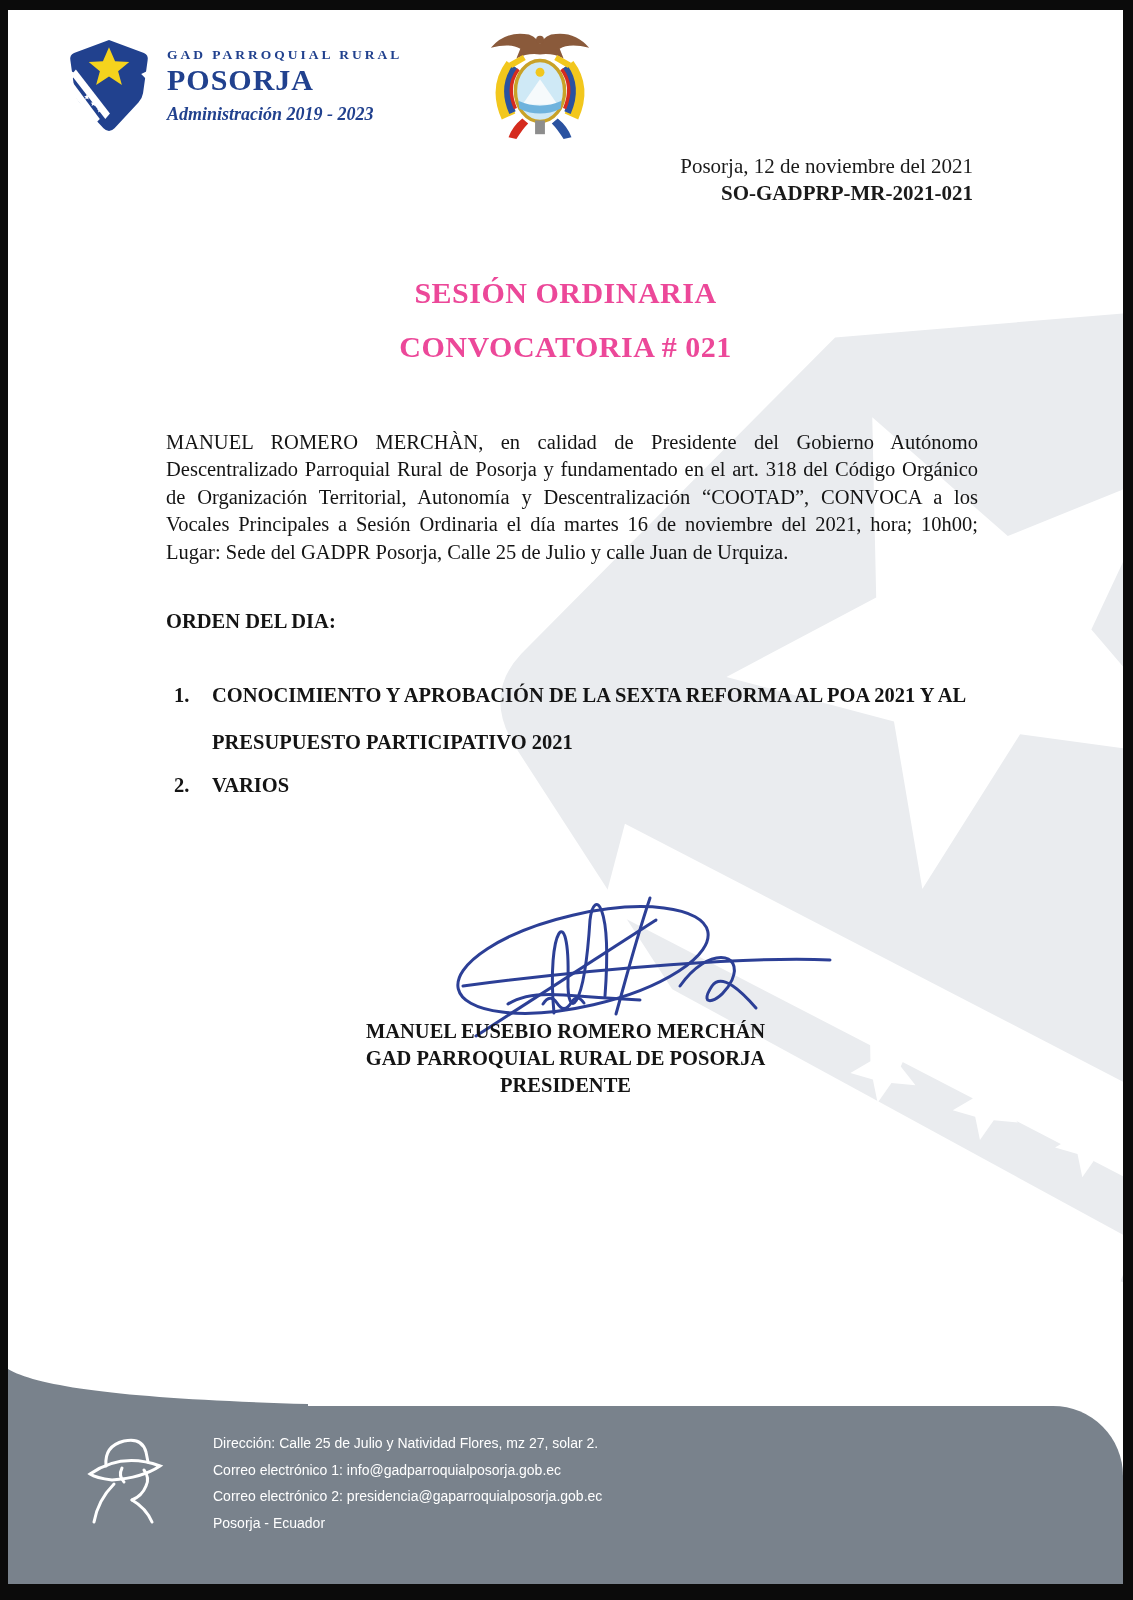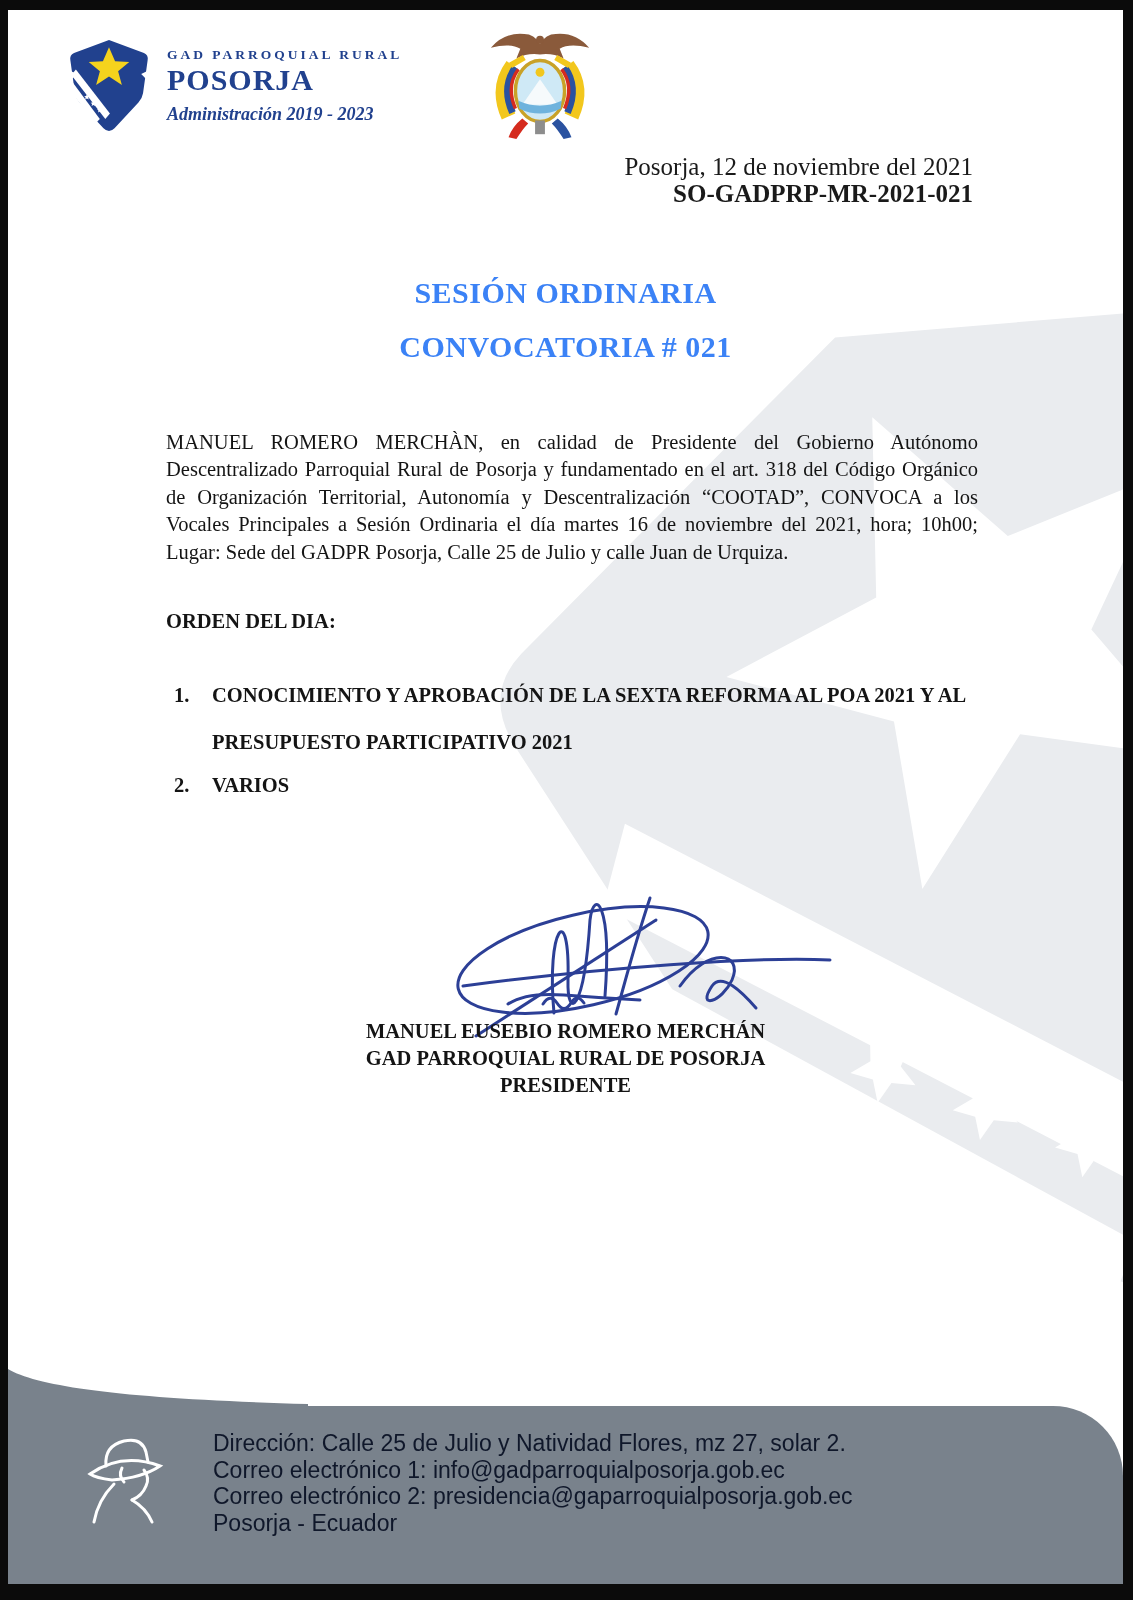--- a/index.html
+++ b/index.html
@@ -18,24 +18,24 @@
 
   
   .logo{position:absolute;left:55px;top:26px;display:flex;align-items:center;}
   .logo-text{margin-left:12px;color:#21418e;}
   .logo-line1{font-size:13.5px;font-weight:bold;letter-spacing:3px;}
   .logo-name{font-size:30px;font-weight:bold;letter-spacing:1px;line-height:1.0;margin-top:2px;}
   .logo-admin{font-size:18px;font-weight:bold;font-style:italic;margin-top:9px;}
 
   .coat{position:absolute;left:473px;top:16px;}
 
-  .dateblock{position:absolute;top:143px;right:150px;text-align:right;font-size:25px;line-height:27px;color:#1a1a1a;}
+  .dateblock{position:absolute;top:143px;right:150px;text-align:right;font-size:21px;line-height:27px;color:#1a1a1a;}
   .ref{font-weight:bold;}
 
-  .titleblock{position:absolute;top:266px;left:150px;width:815px;text-align:center;color:#3b82f6;}
+  .titleblock{position:absolute;top:266px;left:150px;width:815px;text-align:center;color:#ec4899;}
   .title-l1{font-size:30px;font-weight:bold;letter-spacing:0.5px;}
   .title-l2{font-size:30px;font-weight:bold;letter-spacing:0.5px;margin-top:20px;
             text-decoration-thickness:3px;text-underline-offset:5px;}
 
   .bodypara{position:absolute;top:398px;left:158px;width:812px;font-size:20.5px;
             line-height:27.5px;text-align:justify;color:#141414;}
   .b{font-weight:normal;}
 
   .orden{position:absolute;top:600px;left:158px;font-size:20.5px;font-weight:bold;color:#141414;}
 
@@ -48,21 +48,21 @@
   .signature{position:absolute;left:350px;top:858px;}
 
   .nameblock{position:absolute;top:1008px;left:150px;width:815px;text-align:center;
              font-size:20.5px;font-weight:bold;line-height:27px;color:#141414;}
 
   
   .footer{position:absolute;left:0;right:0;top:1396px;bottom:0;background:#79828c;
           border-top-right-radius:70px;font-family:"Liberation Sans","DejaVu Sans",sans-serif;}
   .footer-swoosh{position:absolute;left:0;top:-37px;}
   .footer-icon{position:absolute;left:72px;top:24px;}
-  .footer-text{position:absolute;left:205px;top:24px;color:#0f172a;font-size:23px;line-height:26.5px;}
+  .footer-text{position:absolute;left:205px;top:24px;color:#ffffff;font-size:14px;line-height:26.5px;}
 </style>
 </head>
 <body>
 
 <div class="page">
 
   <div class="layer watermark">
     <svg width="1115" height="1574" viewBox="0 0 1115 1574">
       <g transform="translate(310,520) rotate(-25) scale(11)" fill="#eaecef">
         <path d="M50 4 L88 18 Q93 20 92 26 L87 62 Q86 68 82 72 L56 100 Q50 106 44 100 L18 72 Q14 68 13 62 L8 26 Q7 20 12 18 Z"></path>

